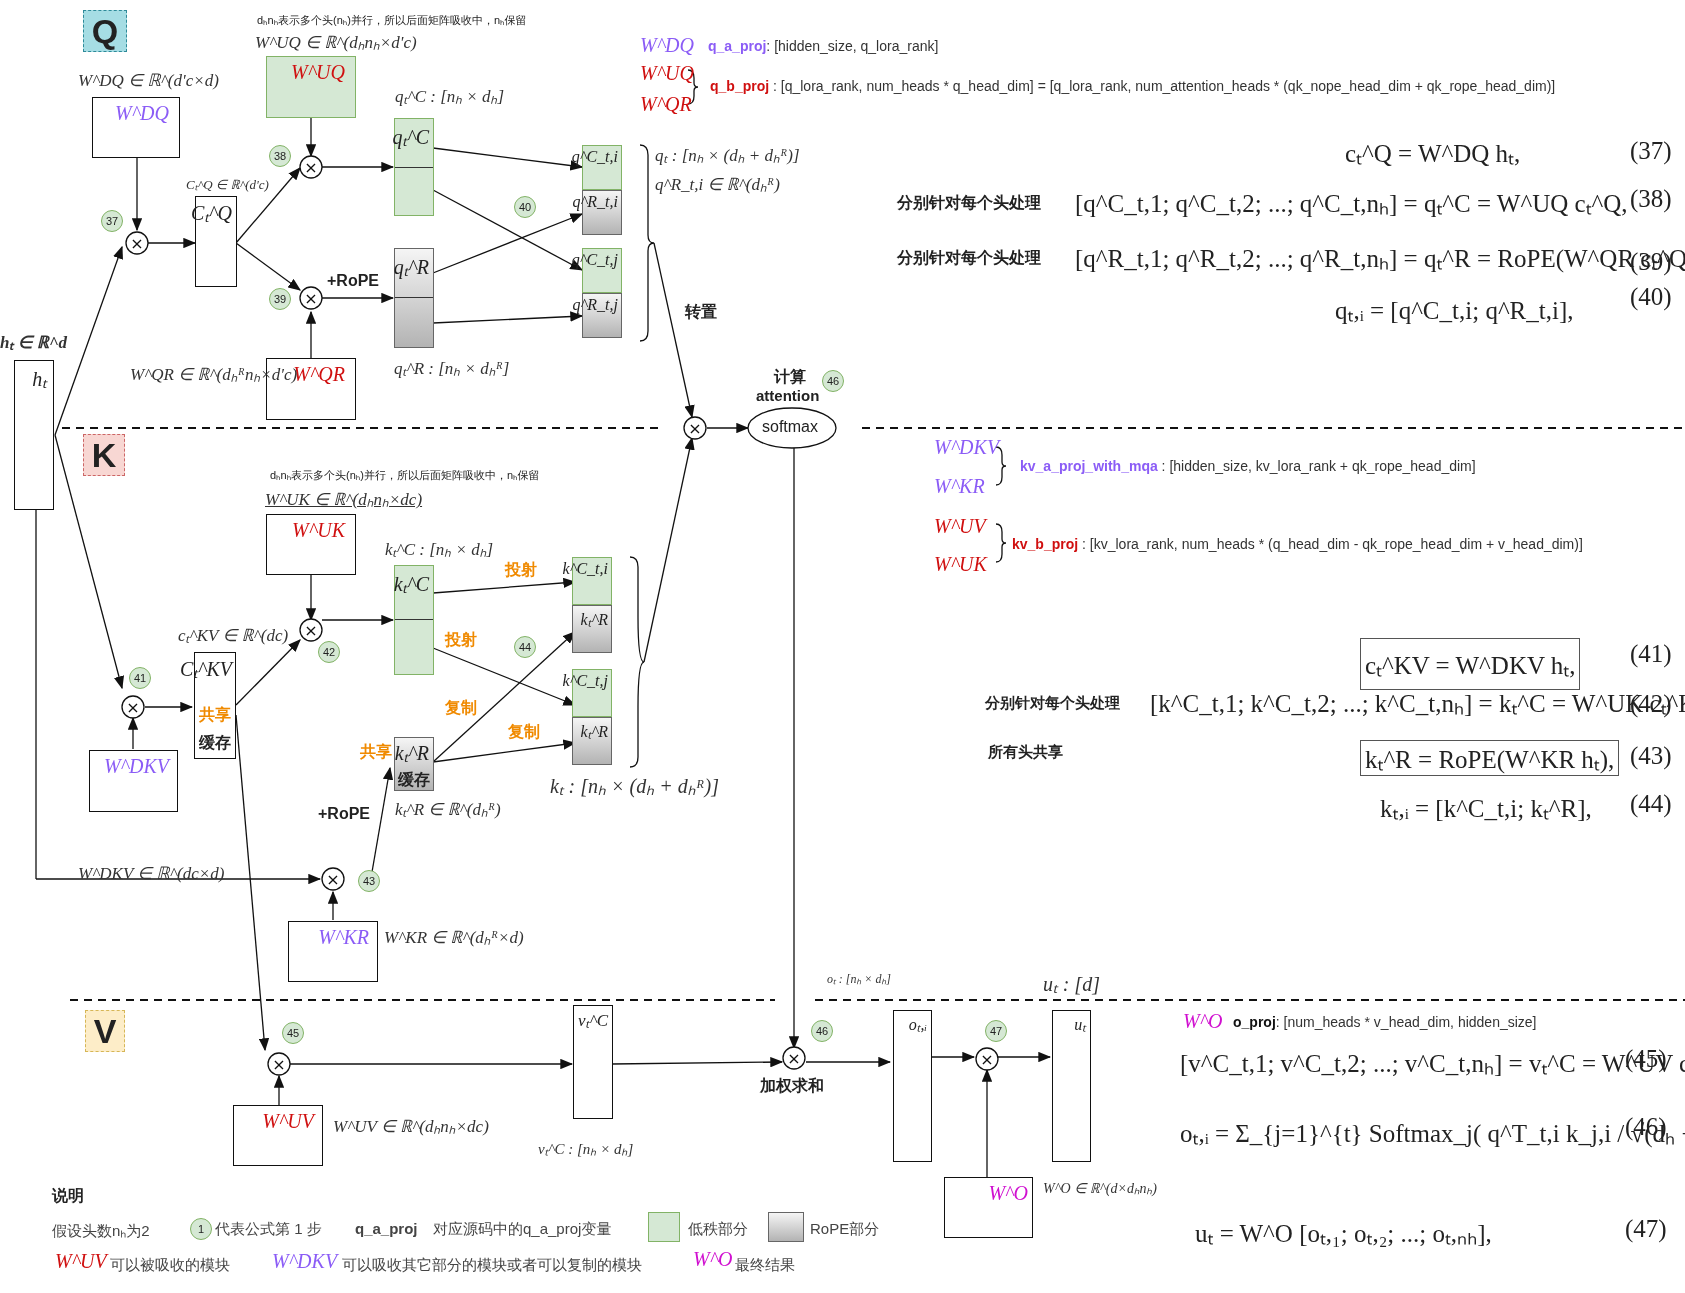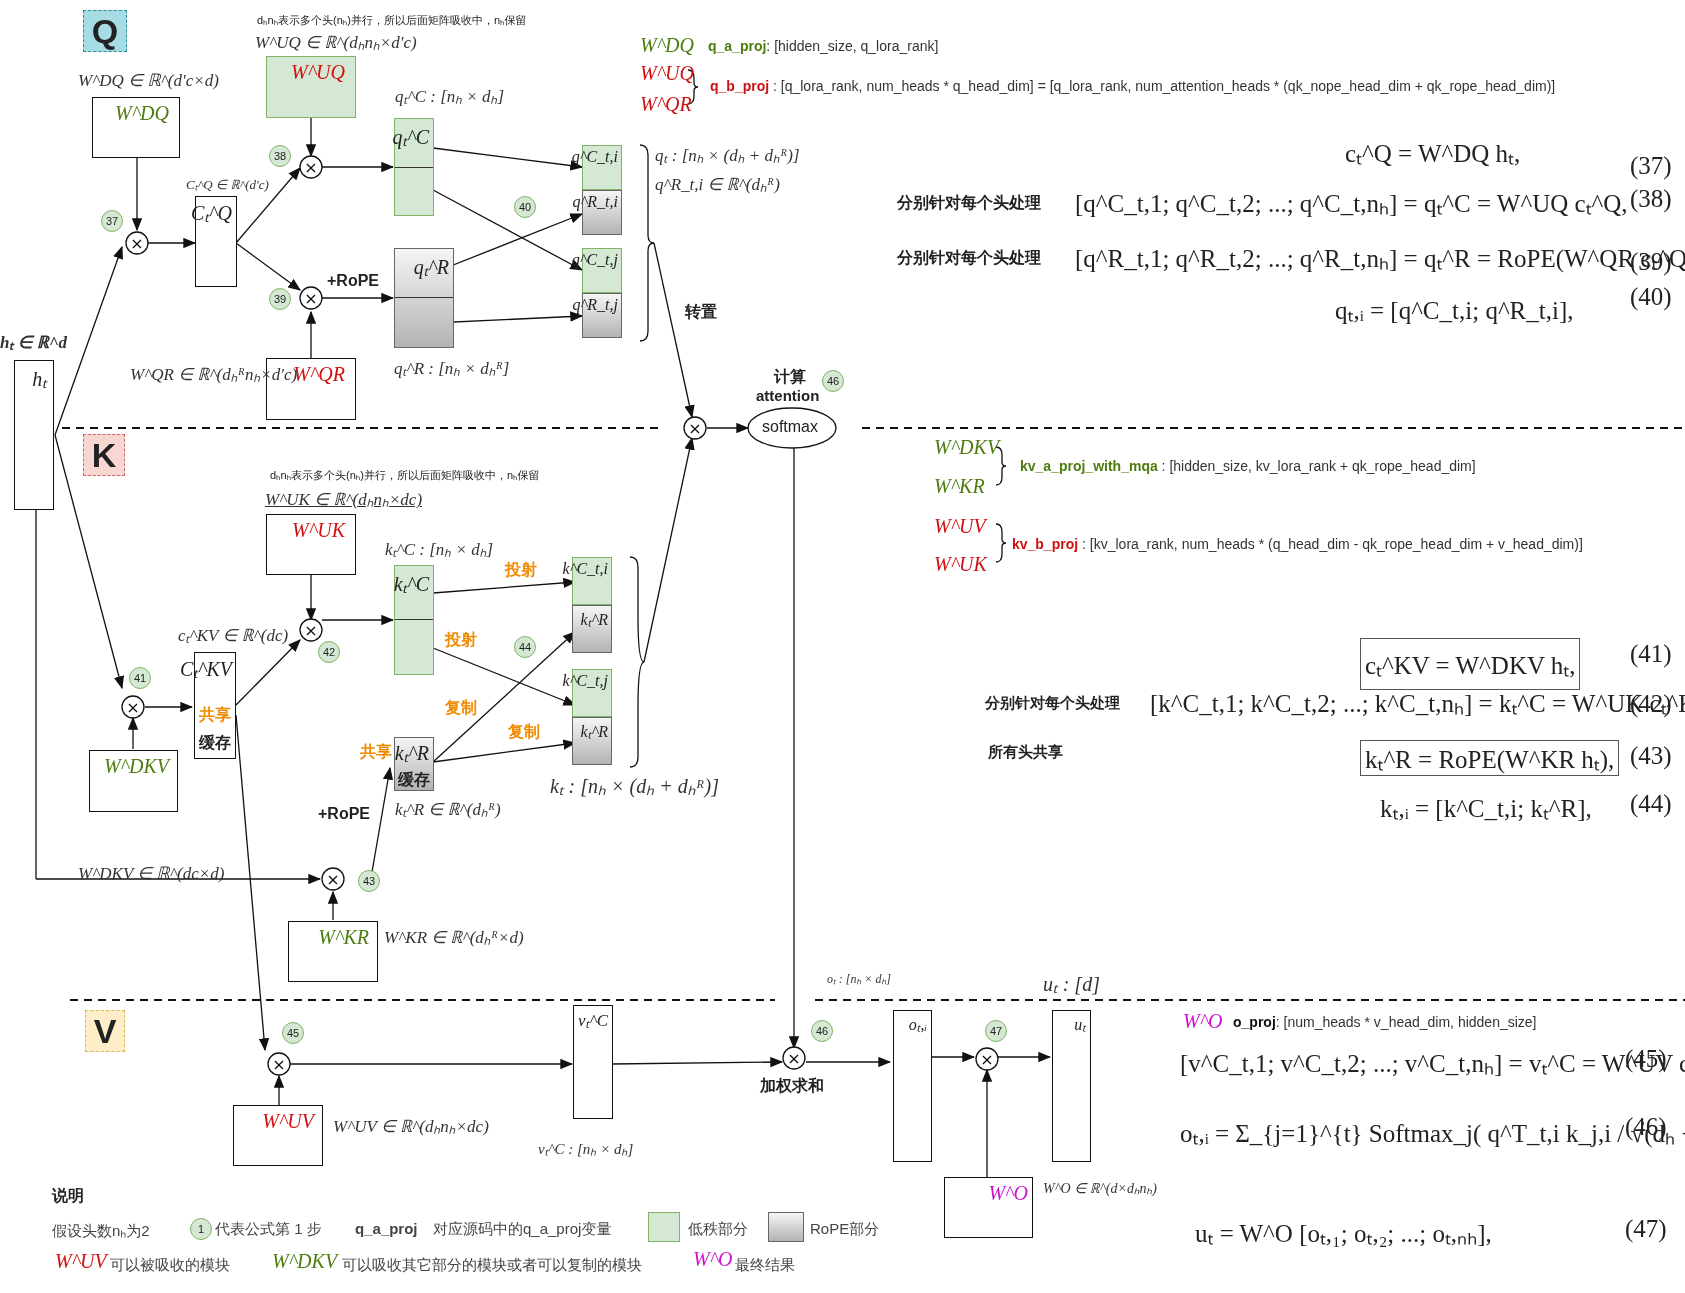--- a/index.html
+++ b/index.html
@@ -3,21 +3,21 @@
 <meta charset="utf-8">
 <style>
   html,body{margin:0;padding:0;background:#fff;}
   body{width:1685px;height:1293px;position:relative;overflow:hidden;font-family:"Liberation Sans",sans-serif;color:#222;}
   .abs{position:absolute;}
   .sec{position:absolute;font-weight:bold;font-size:34px;text-align:center;line-height:40px;border:1px dashed;}
   .box{position:absolute;border:1.5px solid #111;background:#fff;box-sizing:border-box;}
   .green{background:#d5e8d4;border-color:#82b366;}
   .grey{background:linear-gradient(#f5f5f5,#b3b3b3);border-color:#666;}
   .wlabel{position:absolute;font-family:"Liberation Serif",serif;font-style:italic;font-size:20px;}
-  .red{color:#d01010;} .blue{color:#4d7c0f;} .mag{color:#d010d0;} .orange{color:#f08a00;}
+  .red{color:#d01010;} .blue{color:#8b5cf6;} .mag{color:#d010d0;} .orange{color:#f08a00;}
   .step{position:absolute;width:20px;height:20px;border-radius:50%;background:#d5e8d4;border:1px solid #82b366;font-size:11px;text-align:center;line-height:20px;}
   .cjk{font-weight:bold;font-size:16px;}
   .note{font-size:11px;}
   .dim{font-family:"Liberation Serif",serif;font-style:italic;font-size:17px;color:#333;}
   .code{font-size:14px;color:#333;}
   .eq{position:absolute;font-family:"Liberation Serif",serif;font-size:25px;white-space:nowrap;}
   .eqn{position:absolute;font-family:"Liberation Serif",serif;font-size:25px;}
   .legend{font-size:15px;color:#444;}
   svg{position:absolute;left:0;top:0;}
 </style>
@@ -129,21 +129,21 @@
 </div>
 <div class="abs dim" style="left:186px;top:175px;font-size:13px;">Cₜ^Q ∈ ℝ^(d'c)</div>
 <div class="box" style="left:195px;top:196px;width:42px;height:91px;">
   <span class="wlabel" style="right:4px;top:2px;">Cₜ^Q</span>
 </div>
 <div class="abs dim" style="left:395px;top:84px;">qₜ^C : [nₕ × dₕ]</div>
 <div class="box green" style="left:394px;top:118px;width:40px;height:98px;">
   <span class="wlabel" style="right:4px;top:4px;">qₜ^C</span>
   <div style="position:absolute;left:0;right:0;top:48px;border-top:1.5px solid #333;"></div>
 </div>
-<div class="box grey" style="left:394px;top:248px;width:60px;height:100px;">
+<div class="box grey" style="left:394px;top:248px;width:40px;height:100px;">
   <span class="wlabel" style="right:4px;top:4px;">qₜ^R</span>
   <div style="position:absolute;left:0;right:0;top:48px;border-top:1.5px solid #333;"></div>
 </div>
 <div class="abs cjk" style="left:327px;top:272px;">+RoPE</div>
 <div class="abs dim" style="left:394px;top:356px;">qₜ^R : [nₕ × dₕᴿ]</div>
 <div class="box" style="left:266px;top:358px;width:90px;height:62px;">
   <span class="wlabel red" style="right:10px;top:4px;">W^QR</span>
 </div>
 <div class="abs dim" style="left:130px;top:362px;">W^QR ∈ ℝ^(dₕᴿnₕ×d'c)</div>
 
@@ -264,21 +264,21 @@
 <div class="abs wlabel blue" style="left:934px;top:436px;">W^DKV</div>
 <div class="abs wlabel blue" style="left:934px;top:475px;">W^KR</div>
 <div class="abs code" style="left:1020px;top:458px;"><b class="blue">kv_a_proj_with_mqa</b><span> : [hidden_size,   kv_lora_rank + qk_rope_head_dim]</span></div>
 <div class="abs wlabel red" style="left:934px;top:515px;">W^UV</div>
 <div class="abs wlabel red" style="left:934px;top:553px;">W^UK</div>
 <div class="abs code" style="left:1012px;top:536px;"><b class="red">kv_b_proj</b><span> : [kv_lora_rank,   num_heads * (q_head_dim - qk_rope_head_dim + v_head_dim)]</span></div>
 <div class="abs wlabel mag" style="left:1183px;top:1010px;">W^O</div>
 <div class="abs code" style="left:1233px;top:1014px;"><b style="color:#111">o_proj</b><span>: [num_heads * v_head_dim, hidden_size]</span></div>
 
 <div class="eq" style="left:1345px;top:135px;">cₜ^Q = W^DQ hₜ,</div>
-<div class="eqn" style="left:1630px;top:137px;margin-top:15px;">(37)</div>
+<div class="eqn" style="left:1630px;top:137px;">(37)</div>
 <div class="abs cjk" style="left:897px;top:193px;">分别针对每个头处理</div>
 <div class="eq" style="left:1075px;top:185px;">[q^C_t,1; q^C_t,2; ...; q^C_t,nₕ] = qₜ^C = W^UQ cₜ^Q,</div>
 <div class="eqn" style="left:1630px;top:185px;">(38)</div>
 <div class="abs cjk" style="left:897px;top:248px;">分别针对每个头处理</div>
 <div class="eq" style="left:1075px;top:240px;">[q^R_t,1; q^R_t,2; ...; q^R_t,nₕ] = qₜ^R = RoPE(W^QR cₜ^Q),</div>
 <div class="eqn" style="left:1630px;top:248px;">(39)</div>
 <div class="eq" style="left:1335px;top:292px;">qₜ,ᵢ = [q^C_t,i; q^R_t,i],</div>
 <div class="eqn" style="left:1630px;top:283px;">(40)</div>
 
 <div class="eq" style="left:1360px;top:638px;border:1px solid #555;padding:8px 4px;">cₜ^KV = W^DKV hₜ,</div>

